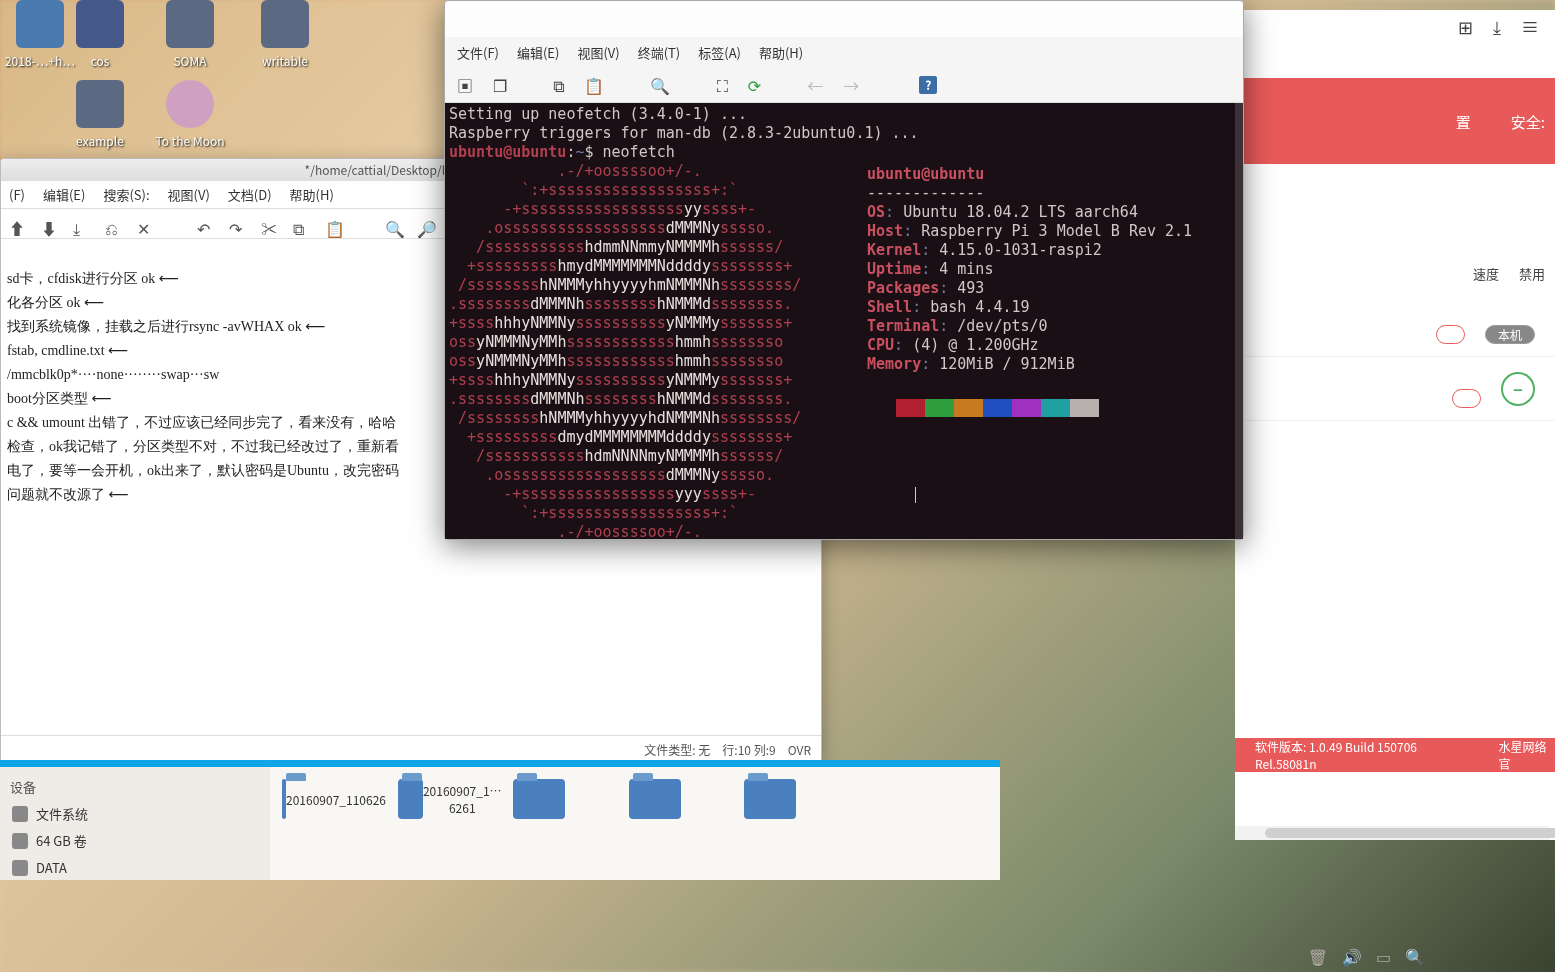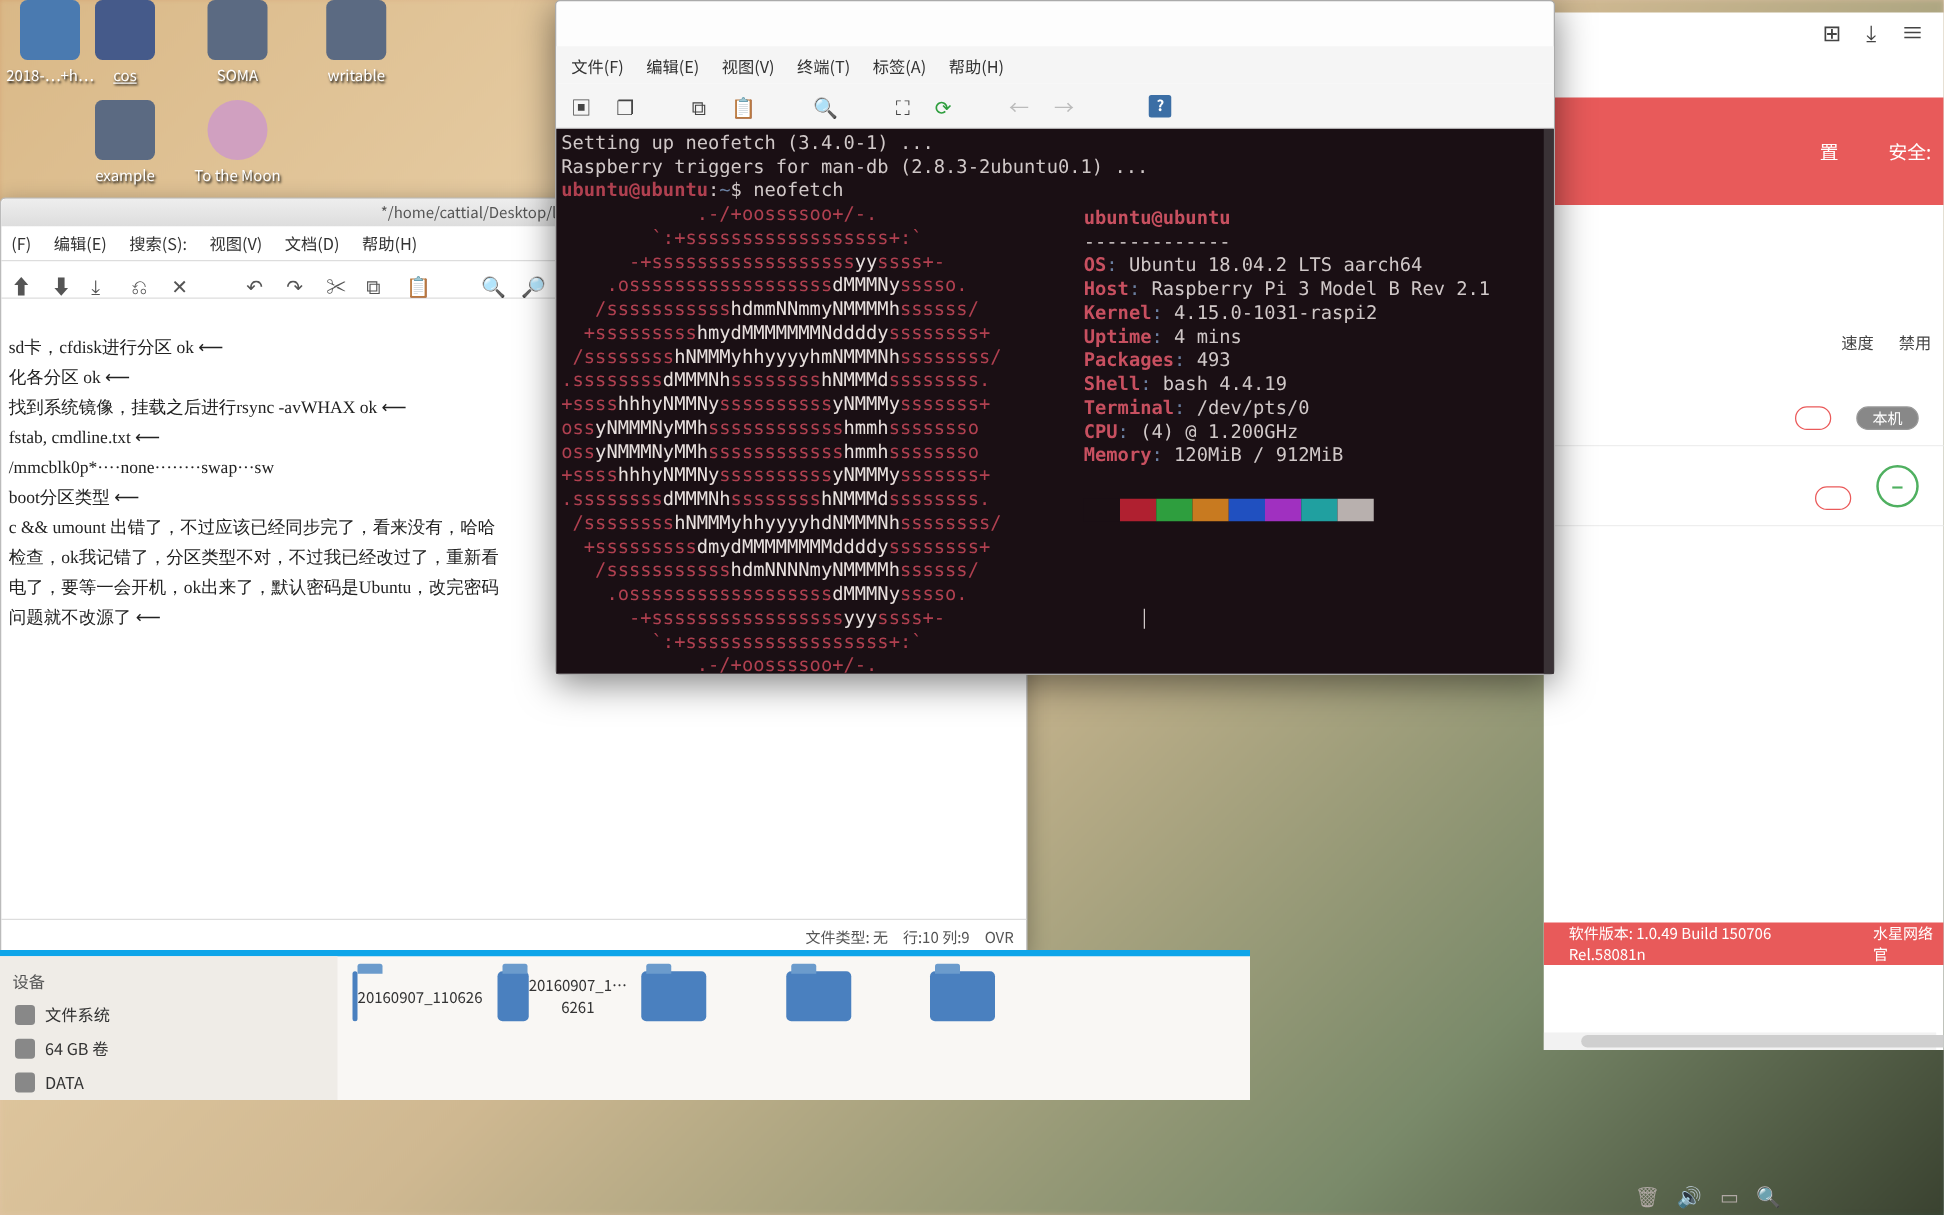--- a/index.html
+++ b/index.html
@@ -26,21 +26,21 @@
   width: 80px; text-align: center;
   color: #fff; font-size: 12px;
   text-shadow: 1px 1px 2px #000;
 }
 .desktop-icon .icon-img {
   width: 48px; height: 48px; margin: 0 auto 4px;
   background: rgba(255,255,255,0.3);
   border-radius: 6px;
 }
 .di1 { top: 0; left: 0; } .di1 .icon-img{background:#4a7ab0;}
-.di2 { top: 0; left: 60; text-decoration: underline; } .di2 .icon-img{background:#455a8a;}
+.di2 { top: 0; left: 60; } .di2 .icon-img{background:#455a8a;}
 .di3 { top: 0; left: 150px; } .di3 .icon-img{background:#5b6a82;}
 .di4 { top: 0; left: 245px; } .di4 .icon-img{background:#5b6a82;}
 .di6 { top: 80px; left: 60px; } .di6 .icon-img{background:#5b6a82;}
 .di7 { top: 80px; left: 150px; } .di7 .icon-img{background:#d0a0c0;border-radius:50%;}
 .di8 { top: 780px; left: 0; }
 .di9 { top: 780px; left: 60px; } .di9 .icon-img{background:#8899aa;border-radius:50%;}
 
 
 .mousepad {
   position: absolute;
@@ -186,21 +186,21 @@
 }
 .browser .br-scrollbar .thumb {
   position: absolute; top:2px; left: 30px; width: 700px; height: 10px;
   background: #cfcfcf; border-radius: 5px;
 }
 
 
 .filemgr {
   position: absolute; top: 760px; left: 0;
   width: 1000px; height: 120px;
-  background: #f9f7f4; border-top: 5px solid #0ea5e9;
+  background: #f9f7f4; border-top: 7px solid #0ea5e9;
   display: flex;
 }
 .filemgr .sidebar {
   width: 270px; background: #efece7; padding: 6px 8px;
 }
 .filemgr .sidebar .sb-title { color:#555; font-size:13px; padding:4px 2px;}
 .filemgr .sidebar .sb-item {
   display: flex; align-items: center; gap: 8px;
   padding: 4px 4px; color: #333; font-size: 13px;
 }

